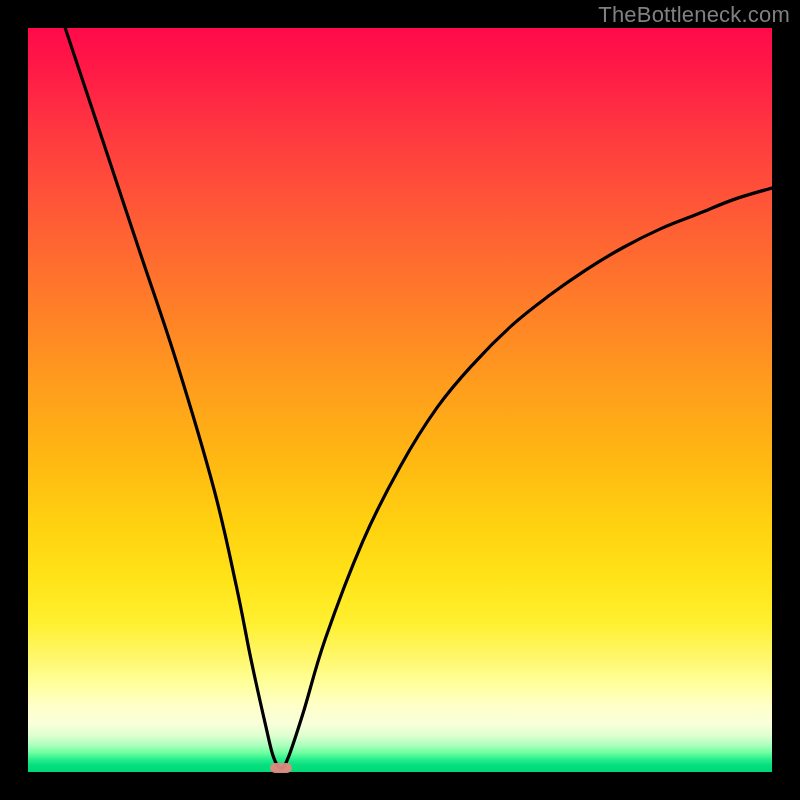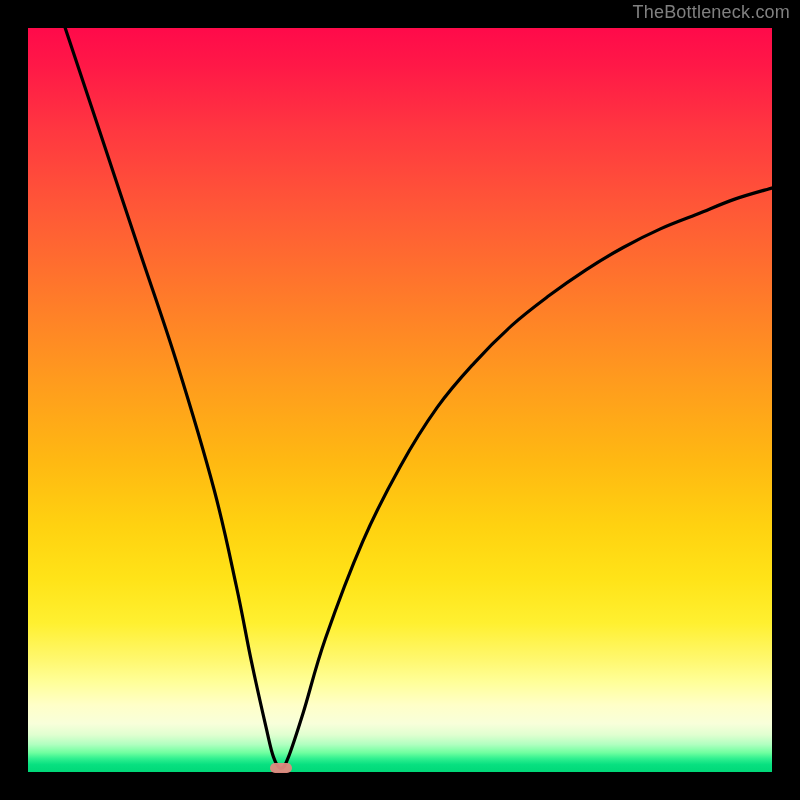--- a/index.html
+++ b/index.html
@@ -63,21 +63,21 @@
     border-radius: 5px;
     background: #e2897f;
     transform: translate(-11px, -5px);
     opacity: 0.95;
   }
   .watermark {
     position: absolute;
     top: 2px;
     right: 10px;
     color: #808080;
-    font-size: 18px;
+    font-size: 22px;
     letter-spacing: 0.2px;
     user-select: none;
   }
 </style>
 </head>
 <body>
 
 <div class="frame">
   <div class="plot">
     <svg class="curve" viewBox="0 0 744 744" preserveAspectRatio="none">

